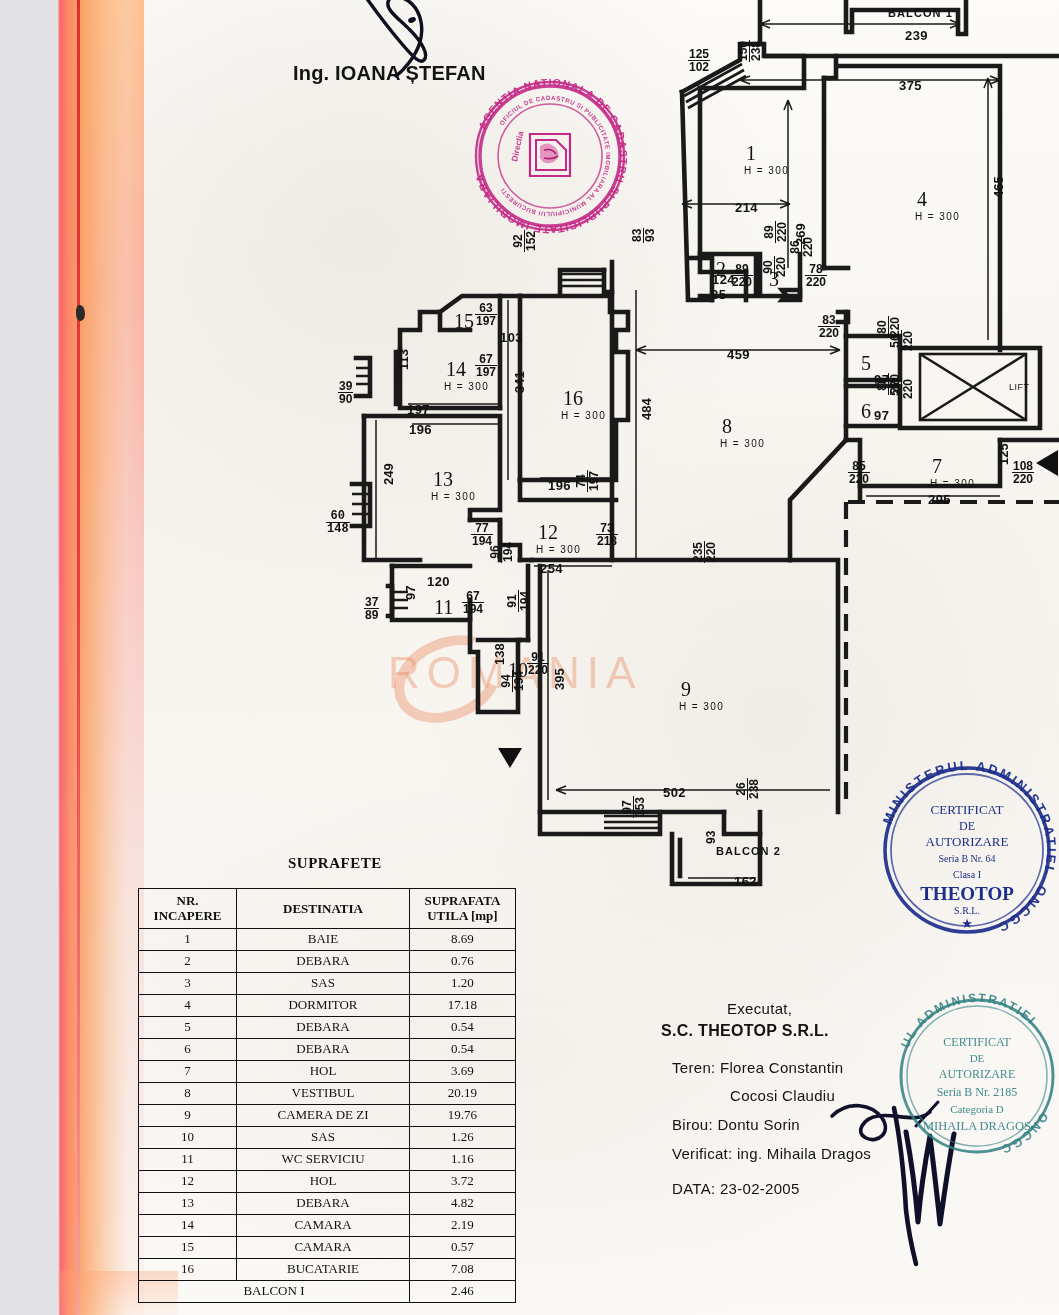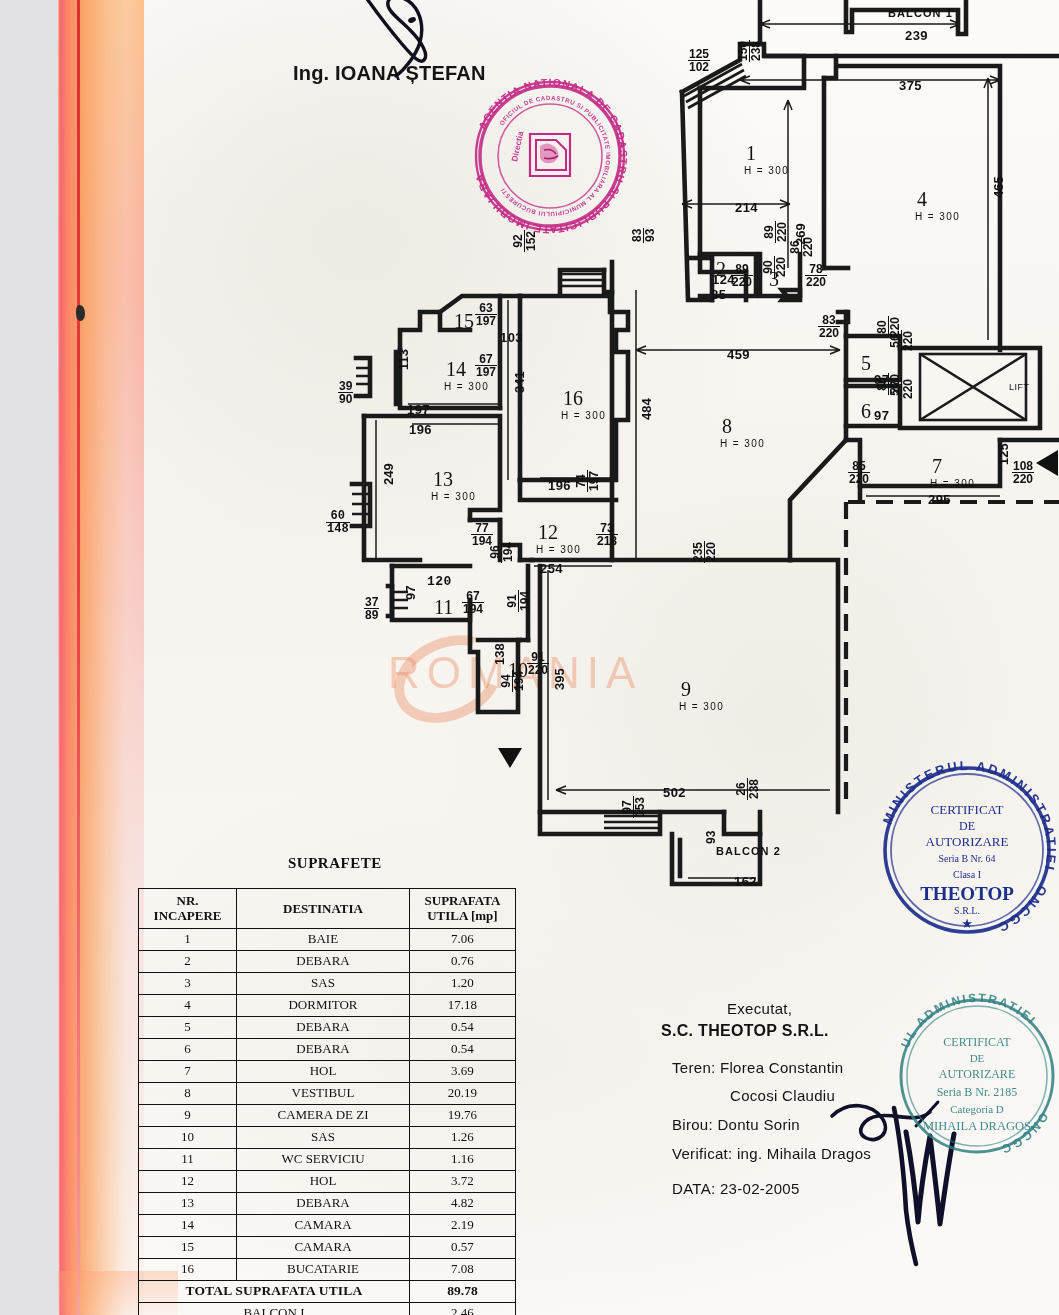--- a/index.html
+++ b/index.html
@@ -256,21 +256,21 @@
     <div class="dimh" style="left: 711px; top: 287px;">85</div>
     <div class="dimh" style="left: 727px; top: 347px;">459</div>
     <div class="dimh" style="left: 874px; top: 372px;">97</div>
     <div class="dimh" style="left: 874px; top: 408px;">97</div>
     <div class="dimh" style="left: 928px; top: 492px;">295</div>
     <div class="dimh" style="left: 452px; top: 330px; margin-left: 48px;">103</div>
     <div class="dimh" style="left: 407px; top: 402px;">197</div>
     <div class="dimh" style="left: 409px; top: 422px;">196</div>
     <div class="dimh" style="left: 548px; top: 478px;">196</div>
     <div class="dimh" style="left: 540px; top: 561px;">254</div>
-    <div class="dimh" style="left: 427px; top: 574px; font-family: Liberation Mono, monospace;">120</div>
+    <div class="dimh" style="left: 427px; top: 574px;">120</div>
     <div class="dimh" style="left: 663px; top: 785px;">502</div>
     <div class="dimh" style="left: 734px; top: 874px;">162</div>
     <div class="dimv" style="left: 793px; top: 245px;">269</div>
     <div class="dimv" style="left: 991px; top: 198px;">465</div>
     <div class="dimv" style="left: 512px; top: 393px;">341</div>
     <div class="dimv" style="left: 639px; top: 420px;">484</div>
     <div class="dimv" style="left: 381px; top: 485px;">249</div>
     <div class="dimv" style="left: 396px; top: 370px;">113</div>
     <div class="dimv" style="left: 552px; top: 690px;">395</div>
     <div class="dimv" style="left: 492px; top: 665px;">138</div>
@@ -436,21 +436,21 @@
         <th class="c3">
           <span>SUPRAFATA</span><br>
           <span>UTILA [mp]</span>
         </th>
       </tr>
     </thead>
     <tbody id="tbody">
         <tr>
           <td class="c1">1</td>
           <td class="c2">BAIE</td>
-          <td class="c3">7.06</td>
+          <td class="c3">8.69</td>
         </tr>
         <tr>
           <td class="c1">2</td>
           <td class="c2">DEBARA</td>
           <td class="c3">0.76</td>
         </tr>
         <tr>
           <td class="c1">3</td>
           <td class="c2">SAS</td>
           <td class="c3">1.20</td>
@@ -512,24 +512,20 @@
         </tr>
         <tr>
           <td class="c1">15</td>
           <td class="c2">CAMARA</td>
           <td class="c3">0.57</td>
         </tr>
         <tr>
           <td class="c1">16</td>
           <td class="c2">BUCATARIE</td>
           <td class="c3">7.08</td>
-        </tr>
-        <tr class="total">
-          <td colspan="2" class="totlab">TOTAL SUPRAFATA UTILA</td>
-          <td class="c3">89.78</td>
         </tr>
         <tr>
           <td colspan="2">BALCON I</td>
           <td class="c3">2.46</td>
         </tr>
       </tbody>
   </table>
 </div>
 
 <div class="exec" style="left:727px;top:1000px;">Executat,</div>

